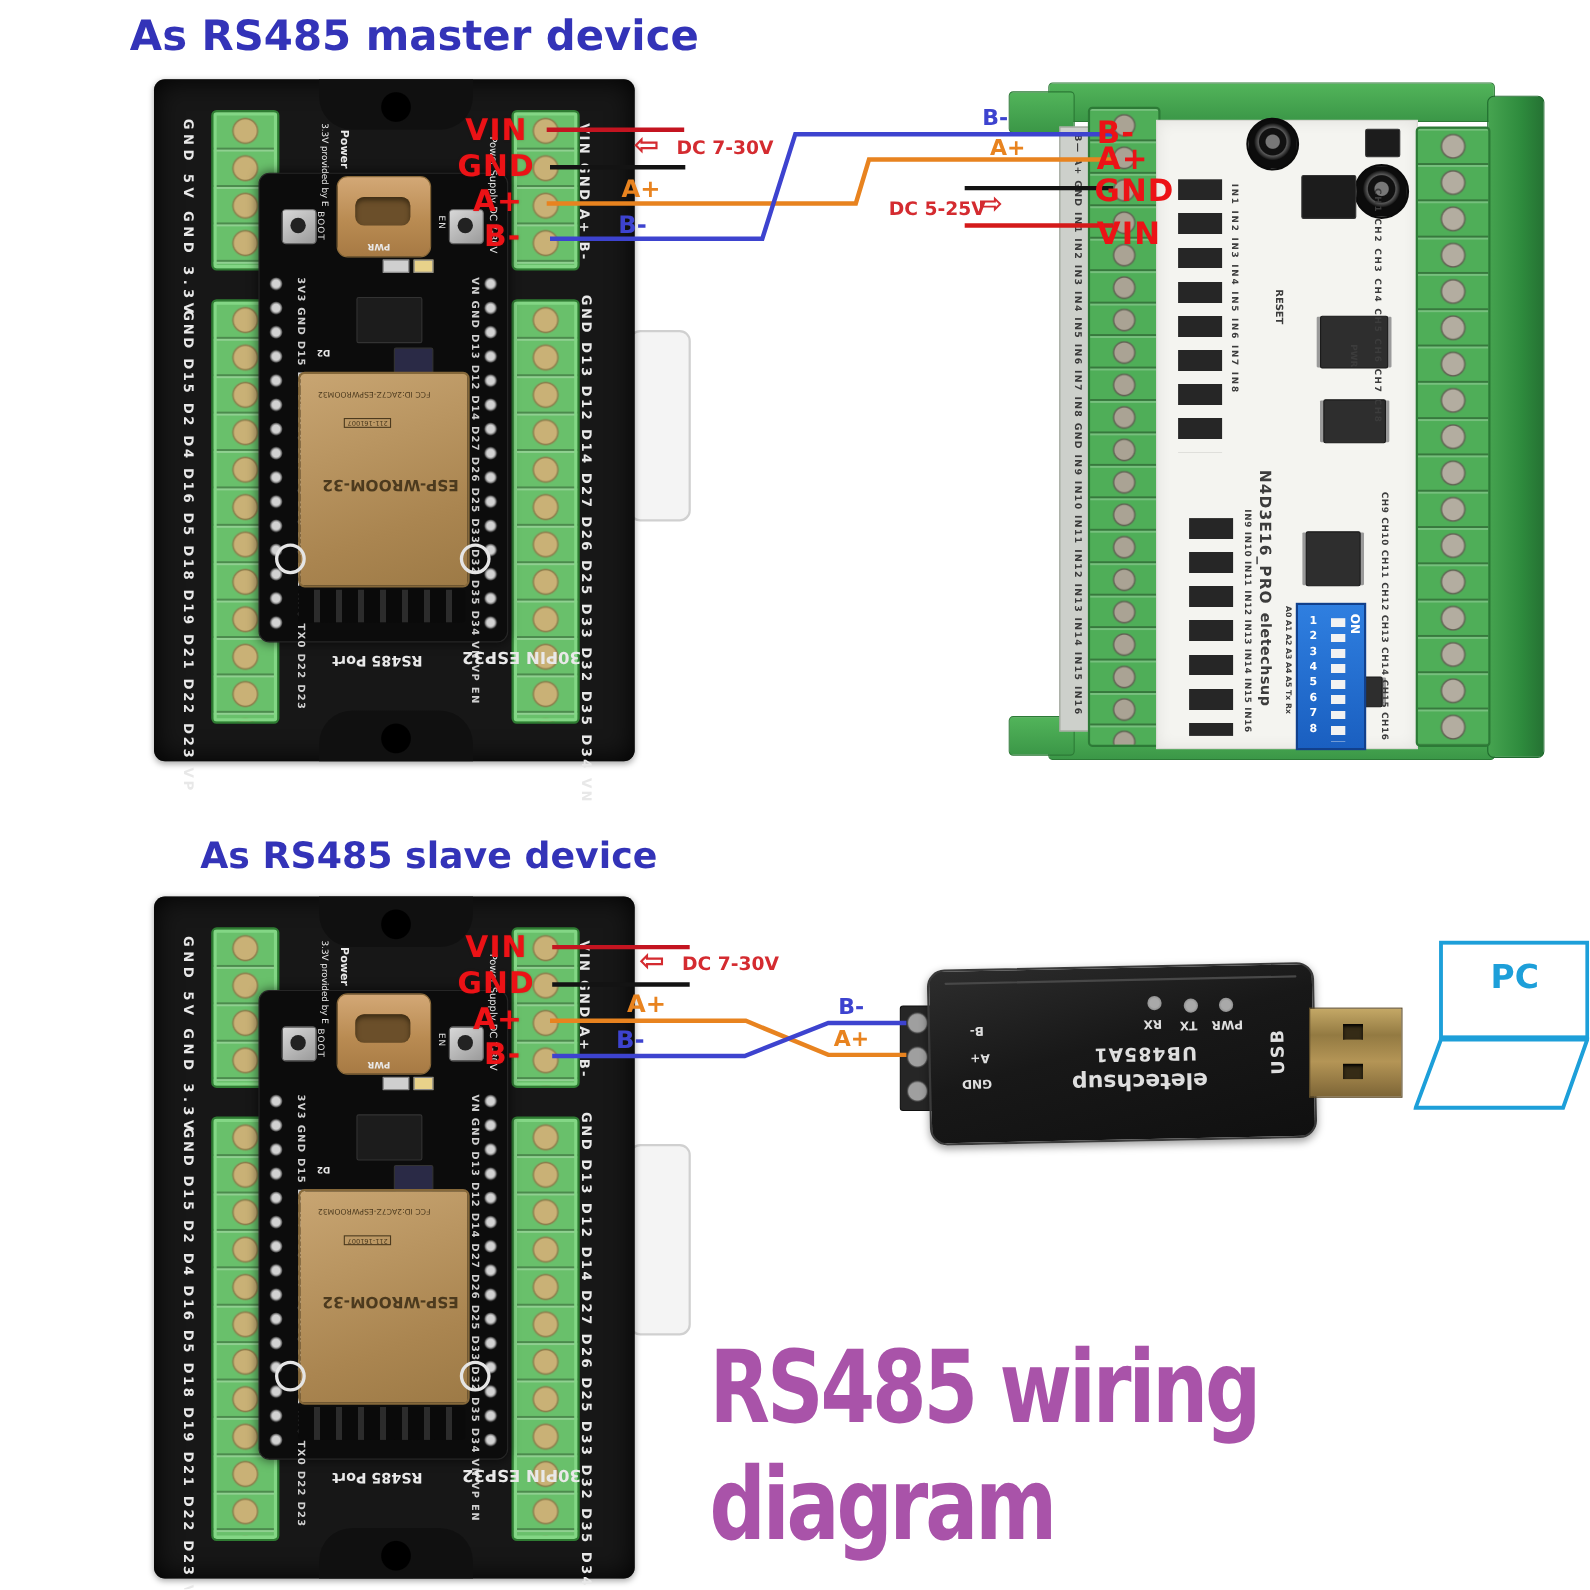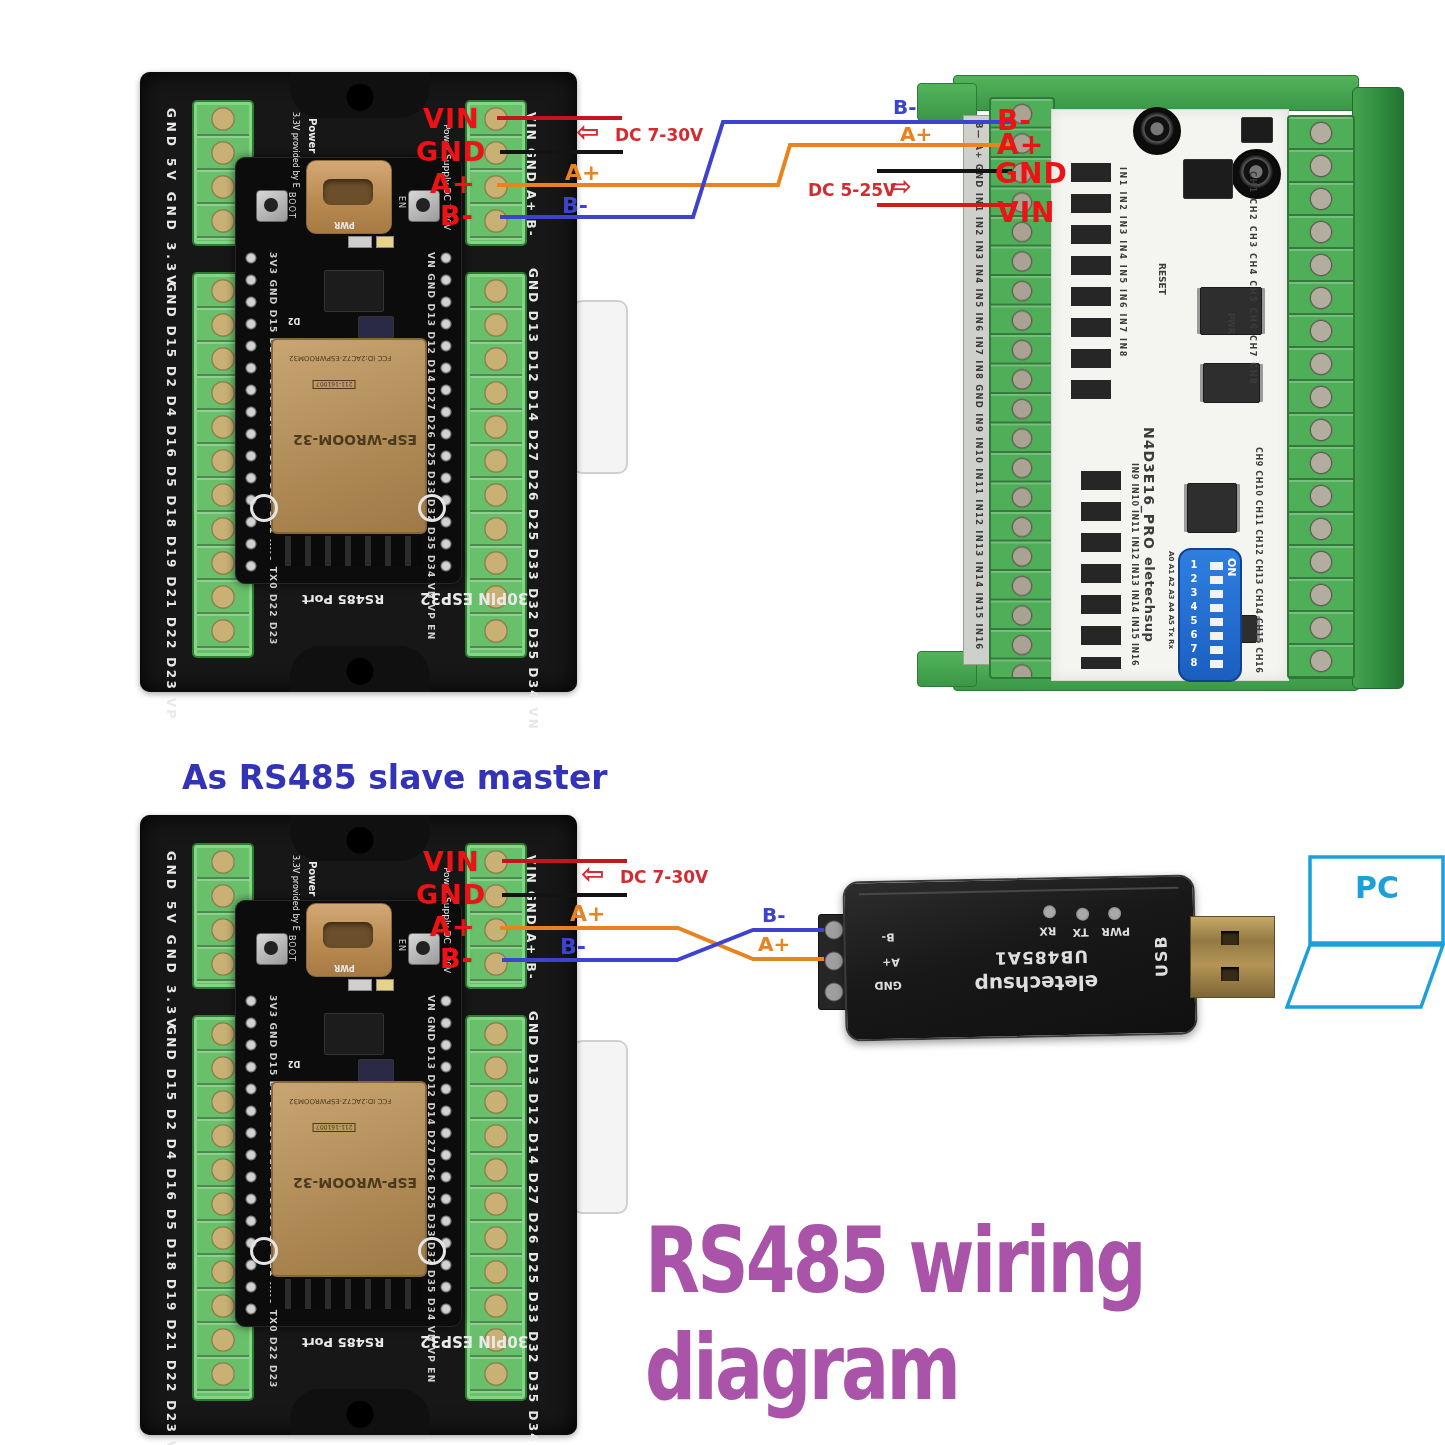--- a/index.html
+++ b/index.html
@@ -78,21 +78,21 @@
   .rl-pcb{position:absolute;left:146px;top:34px;width:236px;height:570px;background:#f4f4f0;
            border:1px solid #d8d8d2;box-shadow:inset 0 0 14px rgba(0,0,0,.08);}
   .cap{position:absolute;border-radius:50%;background:radial-gradient(circle at 50% 45%,#777 6px,#111 7px,#111 12px,#585858 13px,#222 16px,#0c0c0c 17px);border:2px solid #0a0a0a;}
   .opto{position:absolute;width:40px;
         background-image:repeating-linear-gradient(180deg,#262626 0 19px,rgba(0,0,0,0) 19px 31px);}
   .soic{position:absolute;background:#2e2e2e;border:1px solid #1b1b1b;border-radius:2px;
         box-shadow:-4px 0 0 -1px #9a9a9a,4px 0 0 -1px #9a9a9a;}
   .relay-lbl{color:#3c3c3c;font-weight:bold;}
   .redpin-r{position:absolute;color:#ec1216;font-weight:bold;font-size:28px;line-height:1;letter-spacing:1px;}
   .dip{position:absolute;left:273px;top:473px;width:60px;height:130px;background:linear-gradient(180deg,#2f7fe0,#1a5fc0);
-       border:2px solid #11408c;border-radius:13px;}
+       border:2px solid #11408c;border-radius:0;}
   .dip-nubs{position:absolute;left:30px;top:12px;width:13px;height:112px;
        background-image:repeating-linear-gradient(180deg,#f2f2f2 0 8px,rgba(0,0,0,0) 8px 14px);}
   .dip-num{position:absolute;left:8px;top:8px;color:#fff;font-size:10px;font-weight:bold;
        width:12px;line-height:14px;text-align:center;word-break:break-all;white-space:pre-line;}
 
   
   .usbconv{position:absolute;left:818px;top:878px;width:455px;height:160px;}
   .uc-term{position:absolute;left:0;top:36px;width:30px;height:94px;background:#262626;border:1px solid #111;
        background-image:radial-gradient(circle at 50% 15px,#9f9f9f 8px,#4c4c4c 9px,rgba(0,0,0,0) 10px);
        background-size:30px 31px;background-repeat:repeat-y;border-radius:3px;}
@@ -113,21 +113,22 @@
   .arrow{position:absolute;color:#d42b30;font-weight:bold;line-height:1;}
   .din-clip{position:absolute;width:52px;background:#f4f4f4;border:2px solid #d0d0d0;border-radius:10px;z-index:0;}
   svg.wires{position:absolute;left:0;top:0;z-index:5;pointer-events:none;}
   .z6{z-index:6;}
 </style>
 </head>
 <body>
 
 <div class="canvas">
 
-  <span class="title-blue" style="left:182px;top:758px;font-size:33px;">As RS485 slave master</span>
+  <span class="title-blue" style="left:118px;top:10px;font-size:38px;">As RS485 master device</span>
+  <span class="title-blue" style="left:182px;top:758px;font-size:33px;">As RS485 slave device</span>
   <span class="title-main" style="left:645px;top:1225px;">RS485 wiring diagram</span>
 
   <div class="din-clip" style="left:572px;top:300px;height:170px;"></div>
   <div class="din-clip" style="left:572px;top:1040px;height:170px;"></div>
 
   <section class="esp" style="left:140px;top:72px;">
     <div class="case"></div>
     <div class="tab tab-top"></div>
     <div class="tab tab-bot"></div>
 

